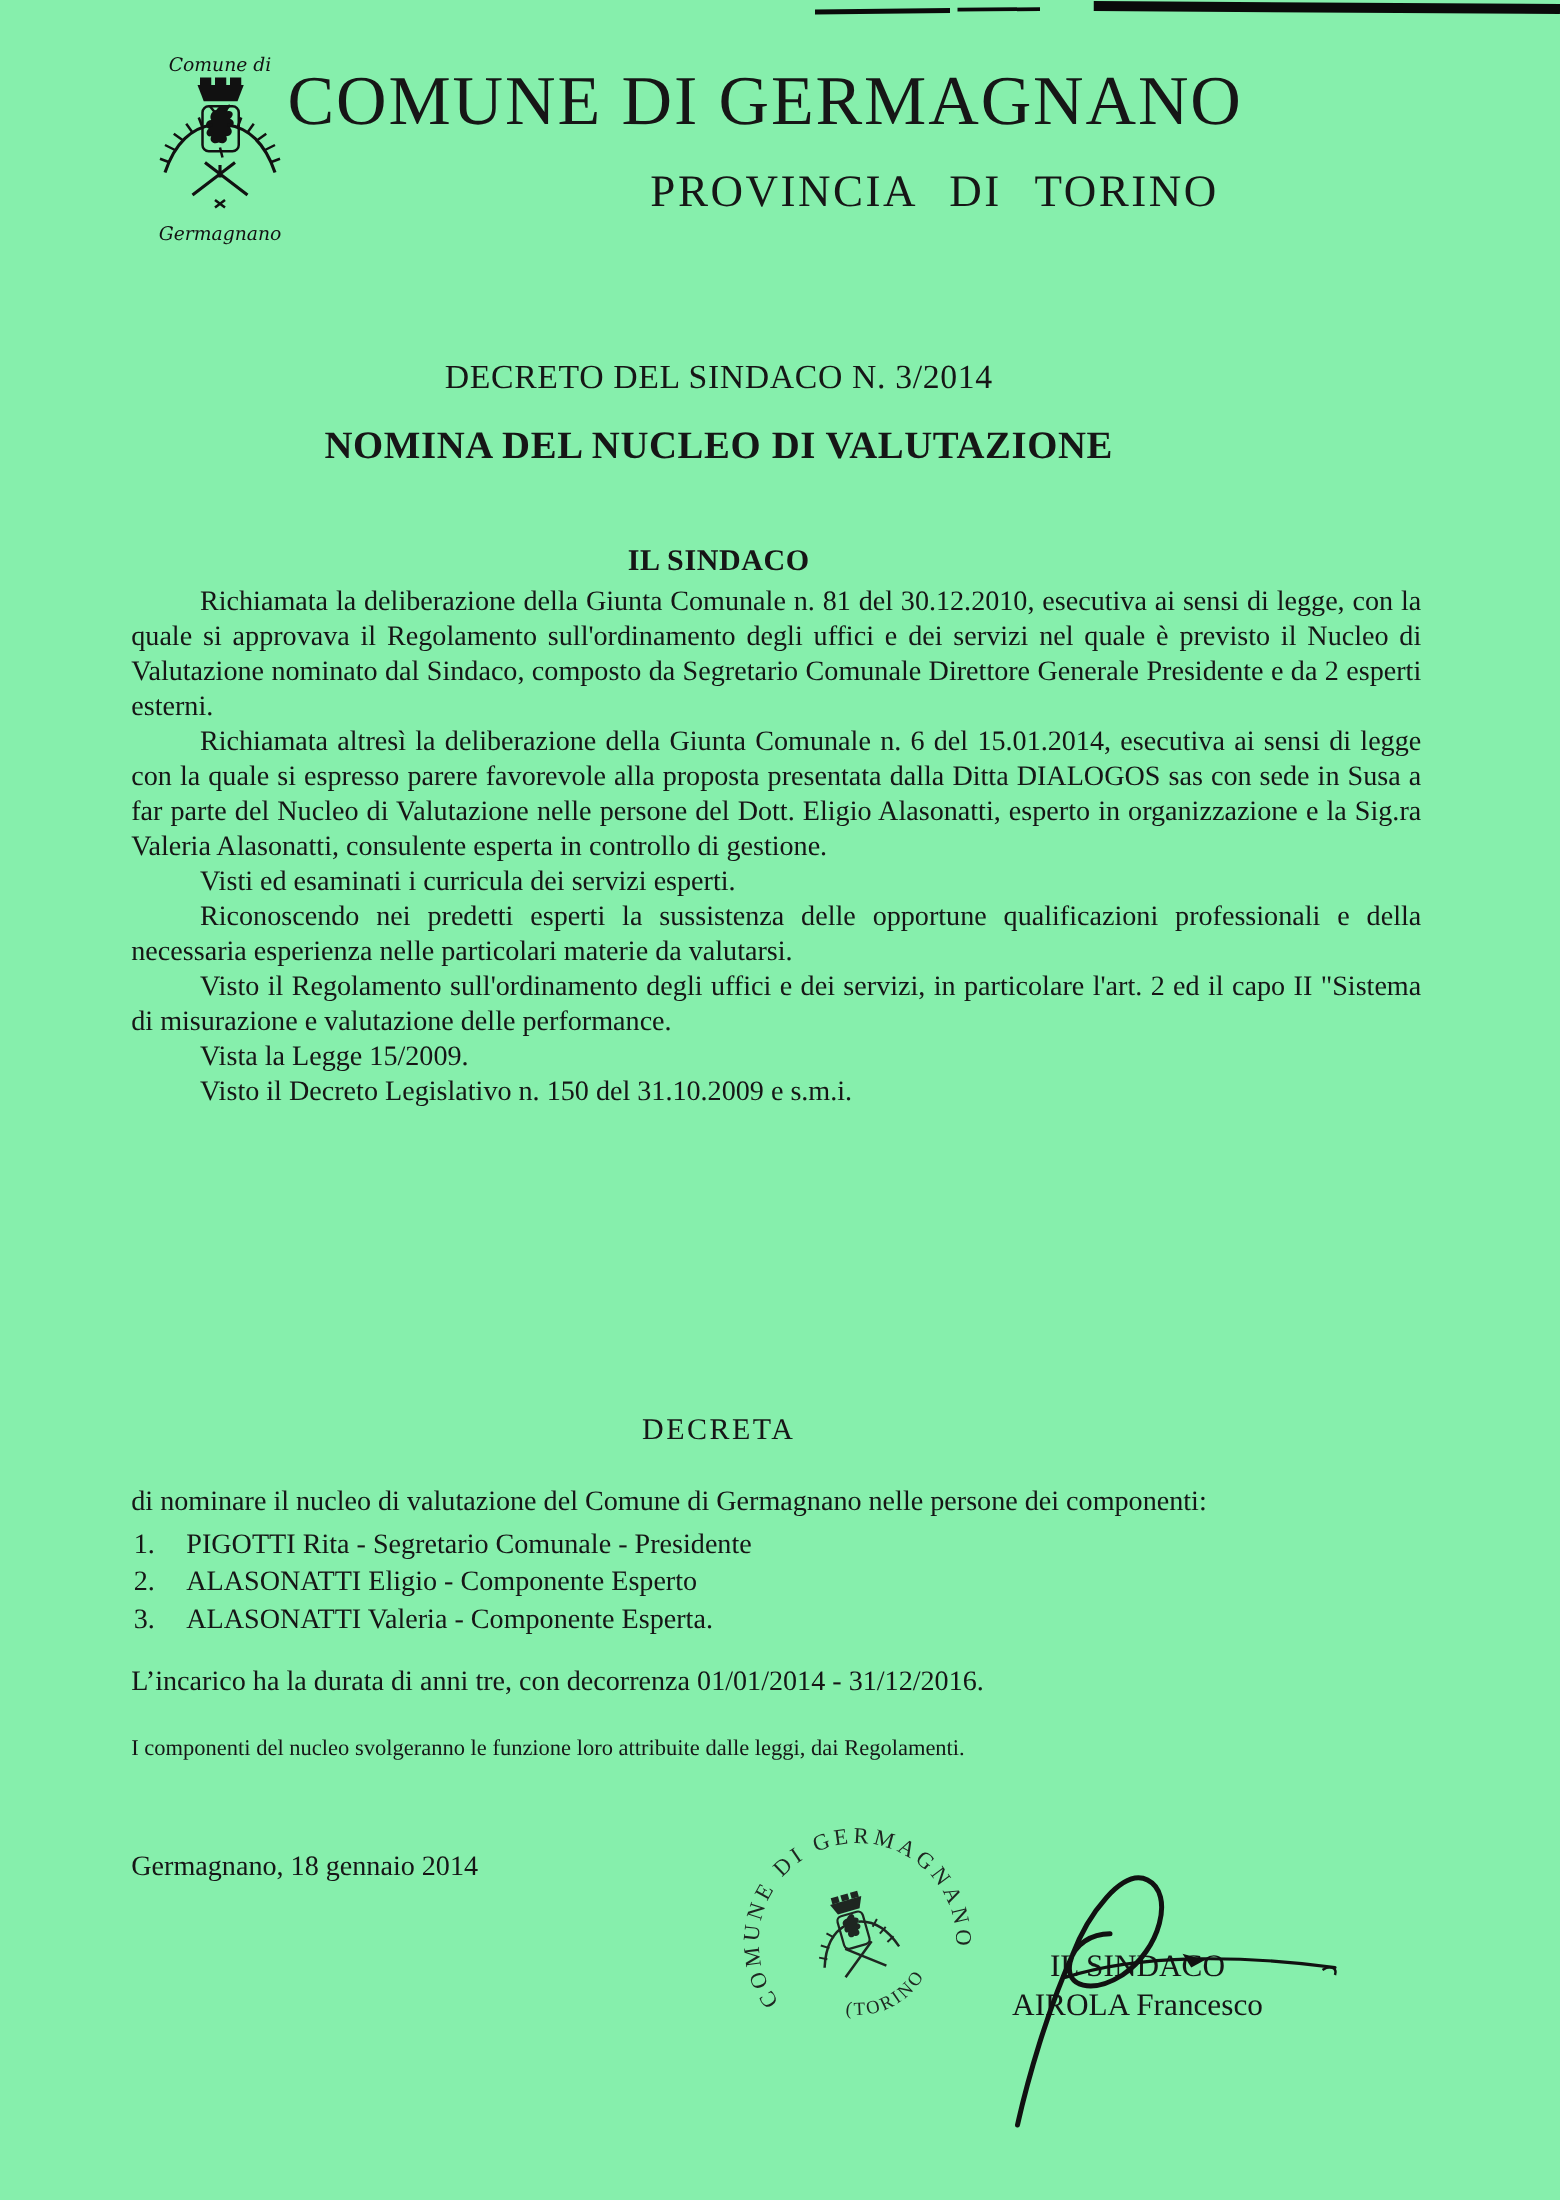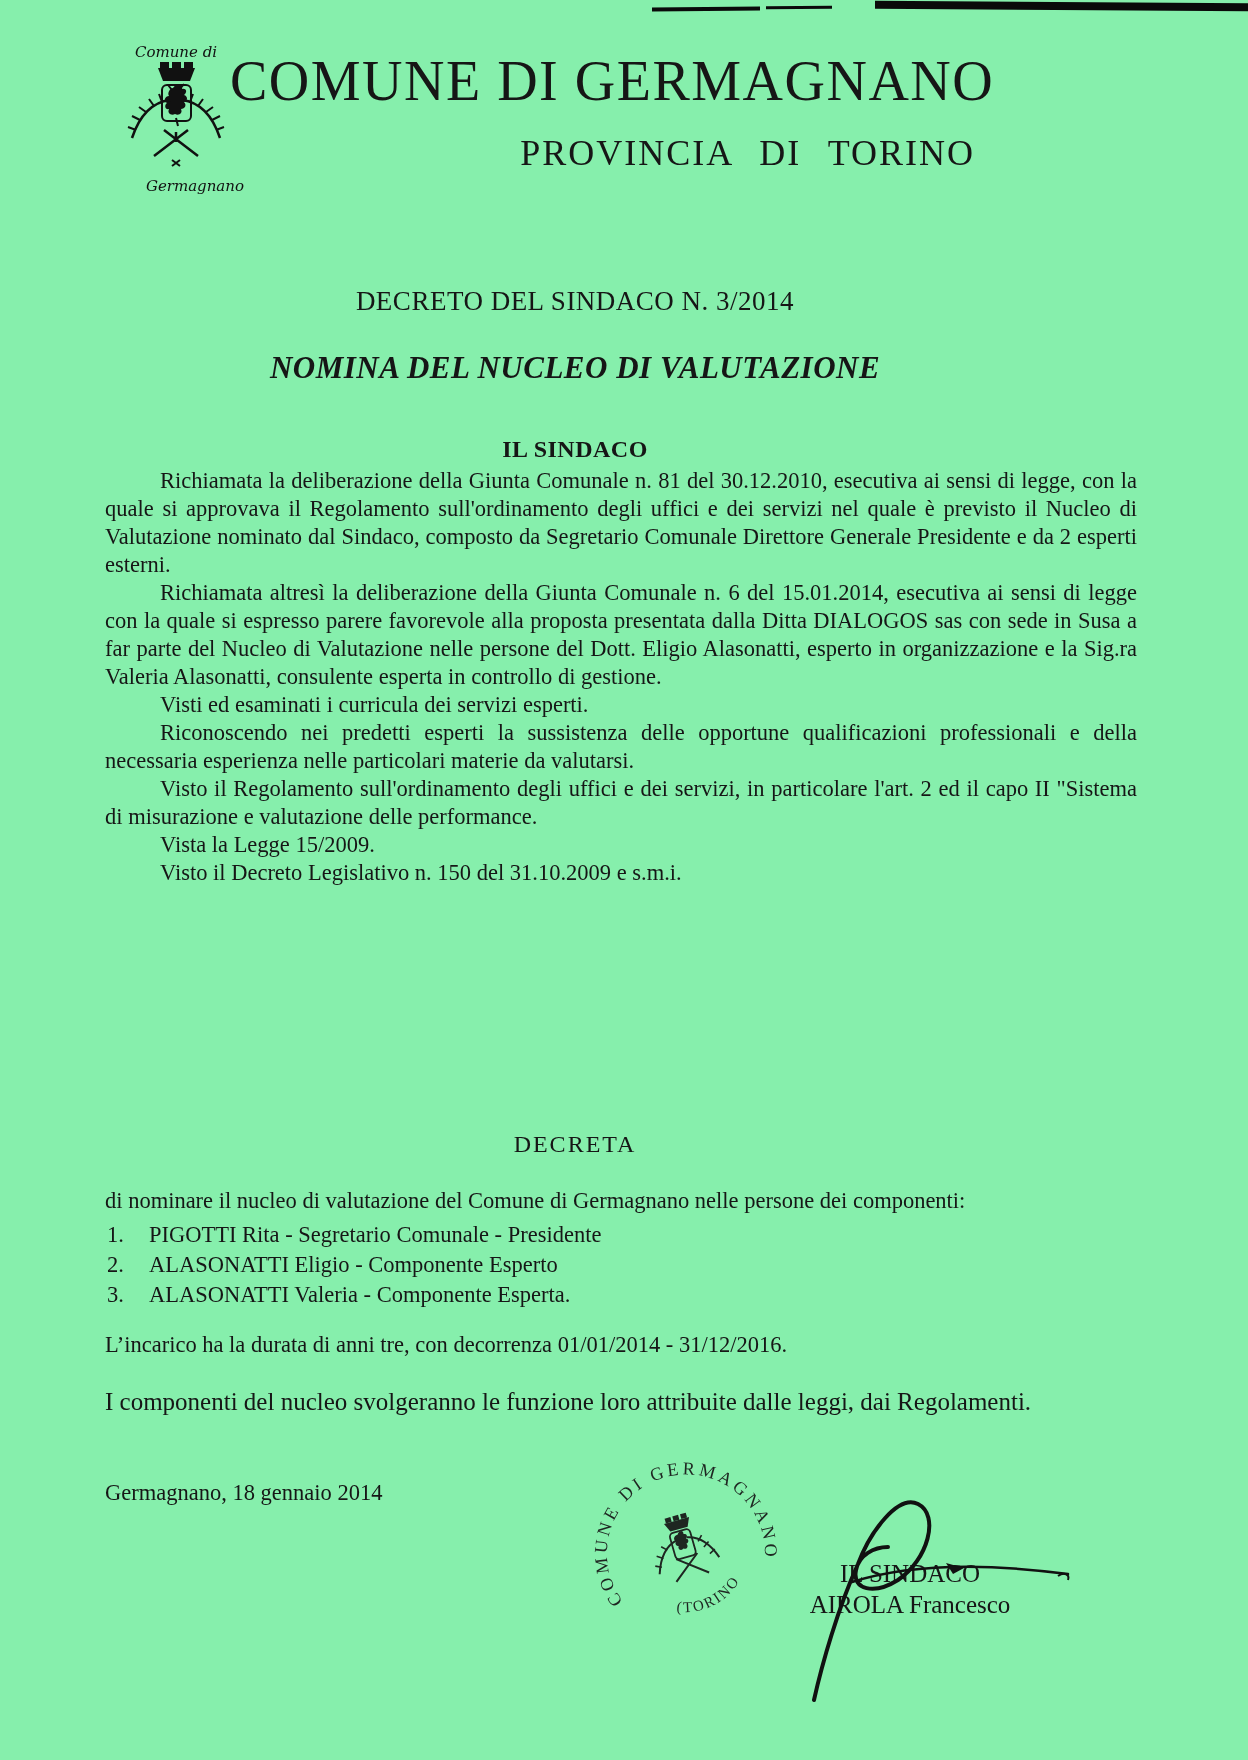--- a/index.html
+++ b/index.html
@@ -9,42 +9,42 @@
   }
   
   .artifact{position:absolute;background:#0a0a0a;}
   .art1{left:652px;top:7px;width:108px;height:4px;transform:rotate(-.6deg);}
   .art2{left:766px;top:6px;width:66px;height:3px;transform:rotate(-.4deg);}
   .art3{left:875px;top:2px;width:373px;height:8px;transform:rotate(.35deg);}
 
   
   .logo-wrap{position:absolute;left:108px;top:44px;width:136px;height:150px;text-align:center;}
   .logo-script{font-family:"DejaVu Serif", serif;font-style:italic;font-size:15px;color:#111;line-height:16px;}
-  .logo-script.bottom{margin-top:2px;text-align:right;}
+  .logo-script.bottom{margin-top:2px;}
   .header-text{position:absolute;left:230px;top:52px;width:745px;text-align:center;}
   .municipality{font-size:56px;letter-spacing:1.5px;line-height:58px;white-space:nowrap;}
   .province{font-size:36px;letter-spacing:2px;word-spacing:16px;margin-top:22px;white-space:nowrap;text-align:right;}
 
   
   .center-col{position:absolute;left:105px;width:940px;text-align:center;}
   .doc-title{top:286px;font-size:27px;font-weight:normal;letter-spacing:.5px;}
-  .doc-subtitle{top:350px;font-size:31px;font-weight:bold;letter-spacing:.5px;font-style:italic;}
+  .doc-subtitle{top:338px;font-size:31px;font-weight:bold;letter-spacing:.5px;}
   .issuer{top:436px;font-size:24px;font-weight:bold;letter-spacing:.5px;}
   .decreta{top:1131px;font-size:24px;letter-spacing:2px;}
 
   
   .body-block{position:absolute;left:105px;top:467px;width:1032px;
     font-size:22.5px;line-height:28px;text-align:justify;}
   .body-block p{margin:0;text-indent:55px;}
   .decree-intro{position:absolute;left:105px;top:1188px;width:1032px;font-size:22.5px;}
   .appointees{position:absolute;left:107px;top:1220px;width:1032px;font-size:22.5px;line-height:30px;}
   .appointee{display:flex;}
   .appointee .num{width:42px;flex:0 0 42px;}
   .duration{position:absolute;left:105px;top:1332px;width:1100px;font-size:22.5px;}
-  .functions{position:absolute;left:105px;top:1388px;width:1140px;font-size:25px;}
+  .functions{position:absolute;left:105px;top:1388px;width:1140px;font-size:18px;}
 
   
   .place-date{position:absolute;left:105px;top:1480px;font-size:22.5px;}
   .stamp{position:absolute;left:592px;top:1462px;width:190px;height:190px;transform:rotate(-16deg);opacity:.92;}
   .sig-block{position:absolute;left:790px;top:1558px;width:240px;text-align:center;font-size:25px;line-height:31px;}
   .signature-svg{position:absolute;left:752px;top:1468px;width:330px;height:240px;pointer-events:none;}
 </style>
 </head>
 <body>
 

